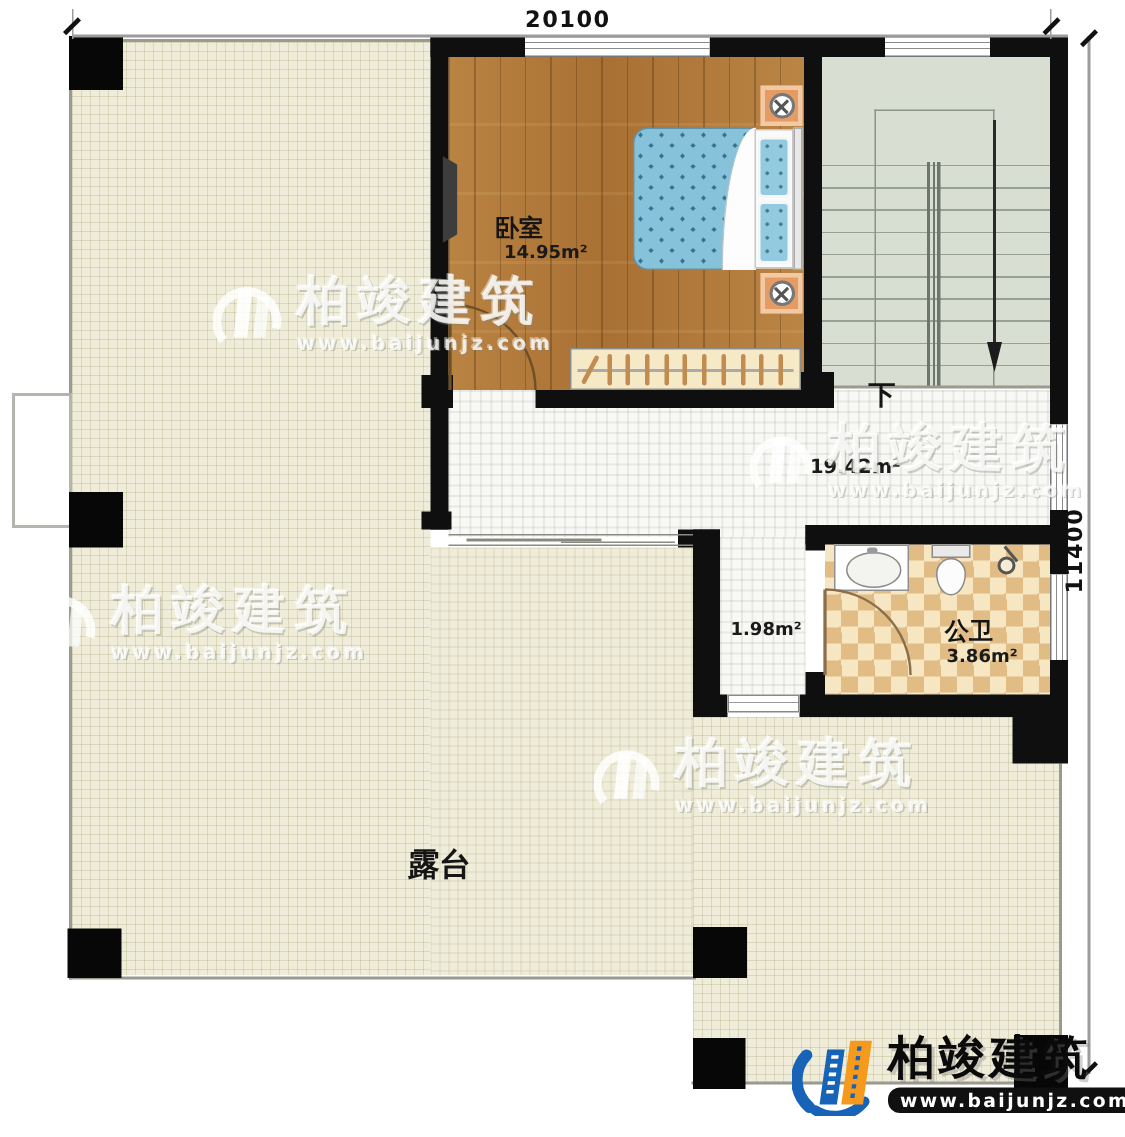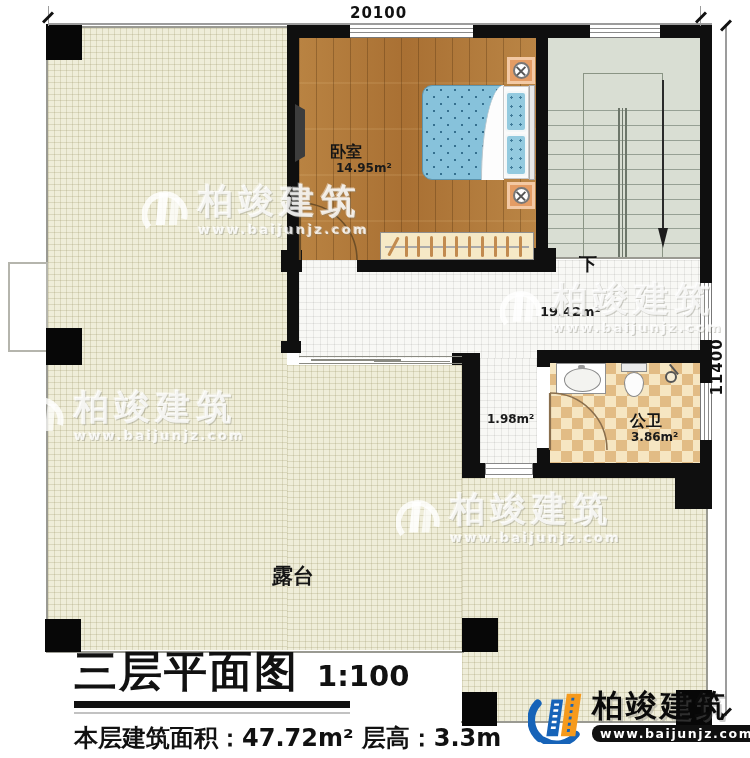--- a/index.html
+++ b/index.html
@@ -261,29 +261,20 @@
       <path d="M7,42 A20,20 0 1 1 42,34" fill="none" stroke="rgba(255,255,255,.8)" stroke-width="6"></path>
       <rect x="18" y="8" width="9" height="32" fill="rgba(255,255,255,.85)" transform="skewX(-6)"></rect>
       <rect x="31" y="13" width="8" height="27" fill="rgba(255,255,255,.7)" transform="skewX(-6)"></rect>
     </svg>
     <div>
       <div class="wm-name">柏竣建筑</div>
       <div class="wm-url">www.baijunjz.com</div>
     </div>
   </div>
 
-  <div class="abs" style="left:74px;top:650px;z-index:50;">
-    <div style="display:flex;align-items:flex-end;gap:18px;">
-      <span class="plan-title">三层平面图</span>
-      <span class="plan-scale">1:100</span>
-    </div>
-    <div style="margin-top:8px;width:276px;height:7px;background:#111;"></div>
-    <div style="margin-top:4px;width:276px;height:2px;background:#c2c2c2;"></div>
-    <div class="plan-info" style="margin-top:8px;">本层建筑面积：47.72m²  层高：3.3m</div>
-  </div>
 
   <div class="abs" style="left:528px;top:688px;display:flex;align-items:center;gap:6px;z-index:50;">
     <svg width="58" height="56" viewBox="0 0 60 58">
       <path d="M12,52 A25,25 0 0 1 10,16" fill="none" stroke="#1663B8" stroke-width="8" stroke-linecap="round"></path>
       <path d="M16,54 A26,26 0 0 0 50,48" fill="none" stroke="#1663B8" stroke-width="7" stroke-linecap="round"></path>
       <g transform="skewX(-8)">
         <rect x="26" y="12" width="12" height="38" fill="#1663B8"></rect>
         <line x1="32" y1="16" x2="32" y2="46" stroke="#fff" stroke-width="5" stroke-dasharray="2.5 3.5"></line>
         <rect x="41" y="6" width="15" height="44" fill="#F59A1D"></rect>
         <line x1="48" y1="10" x2="48" y2="46" stroke="#1663B8" stroke-width="3" stroke-dasharray="3 3.5"></line>

